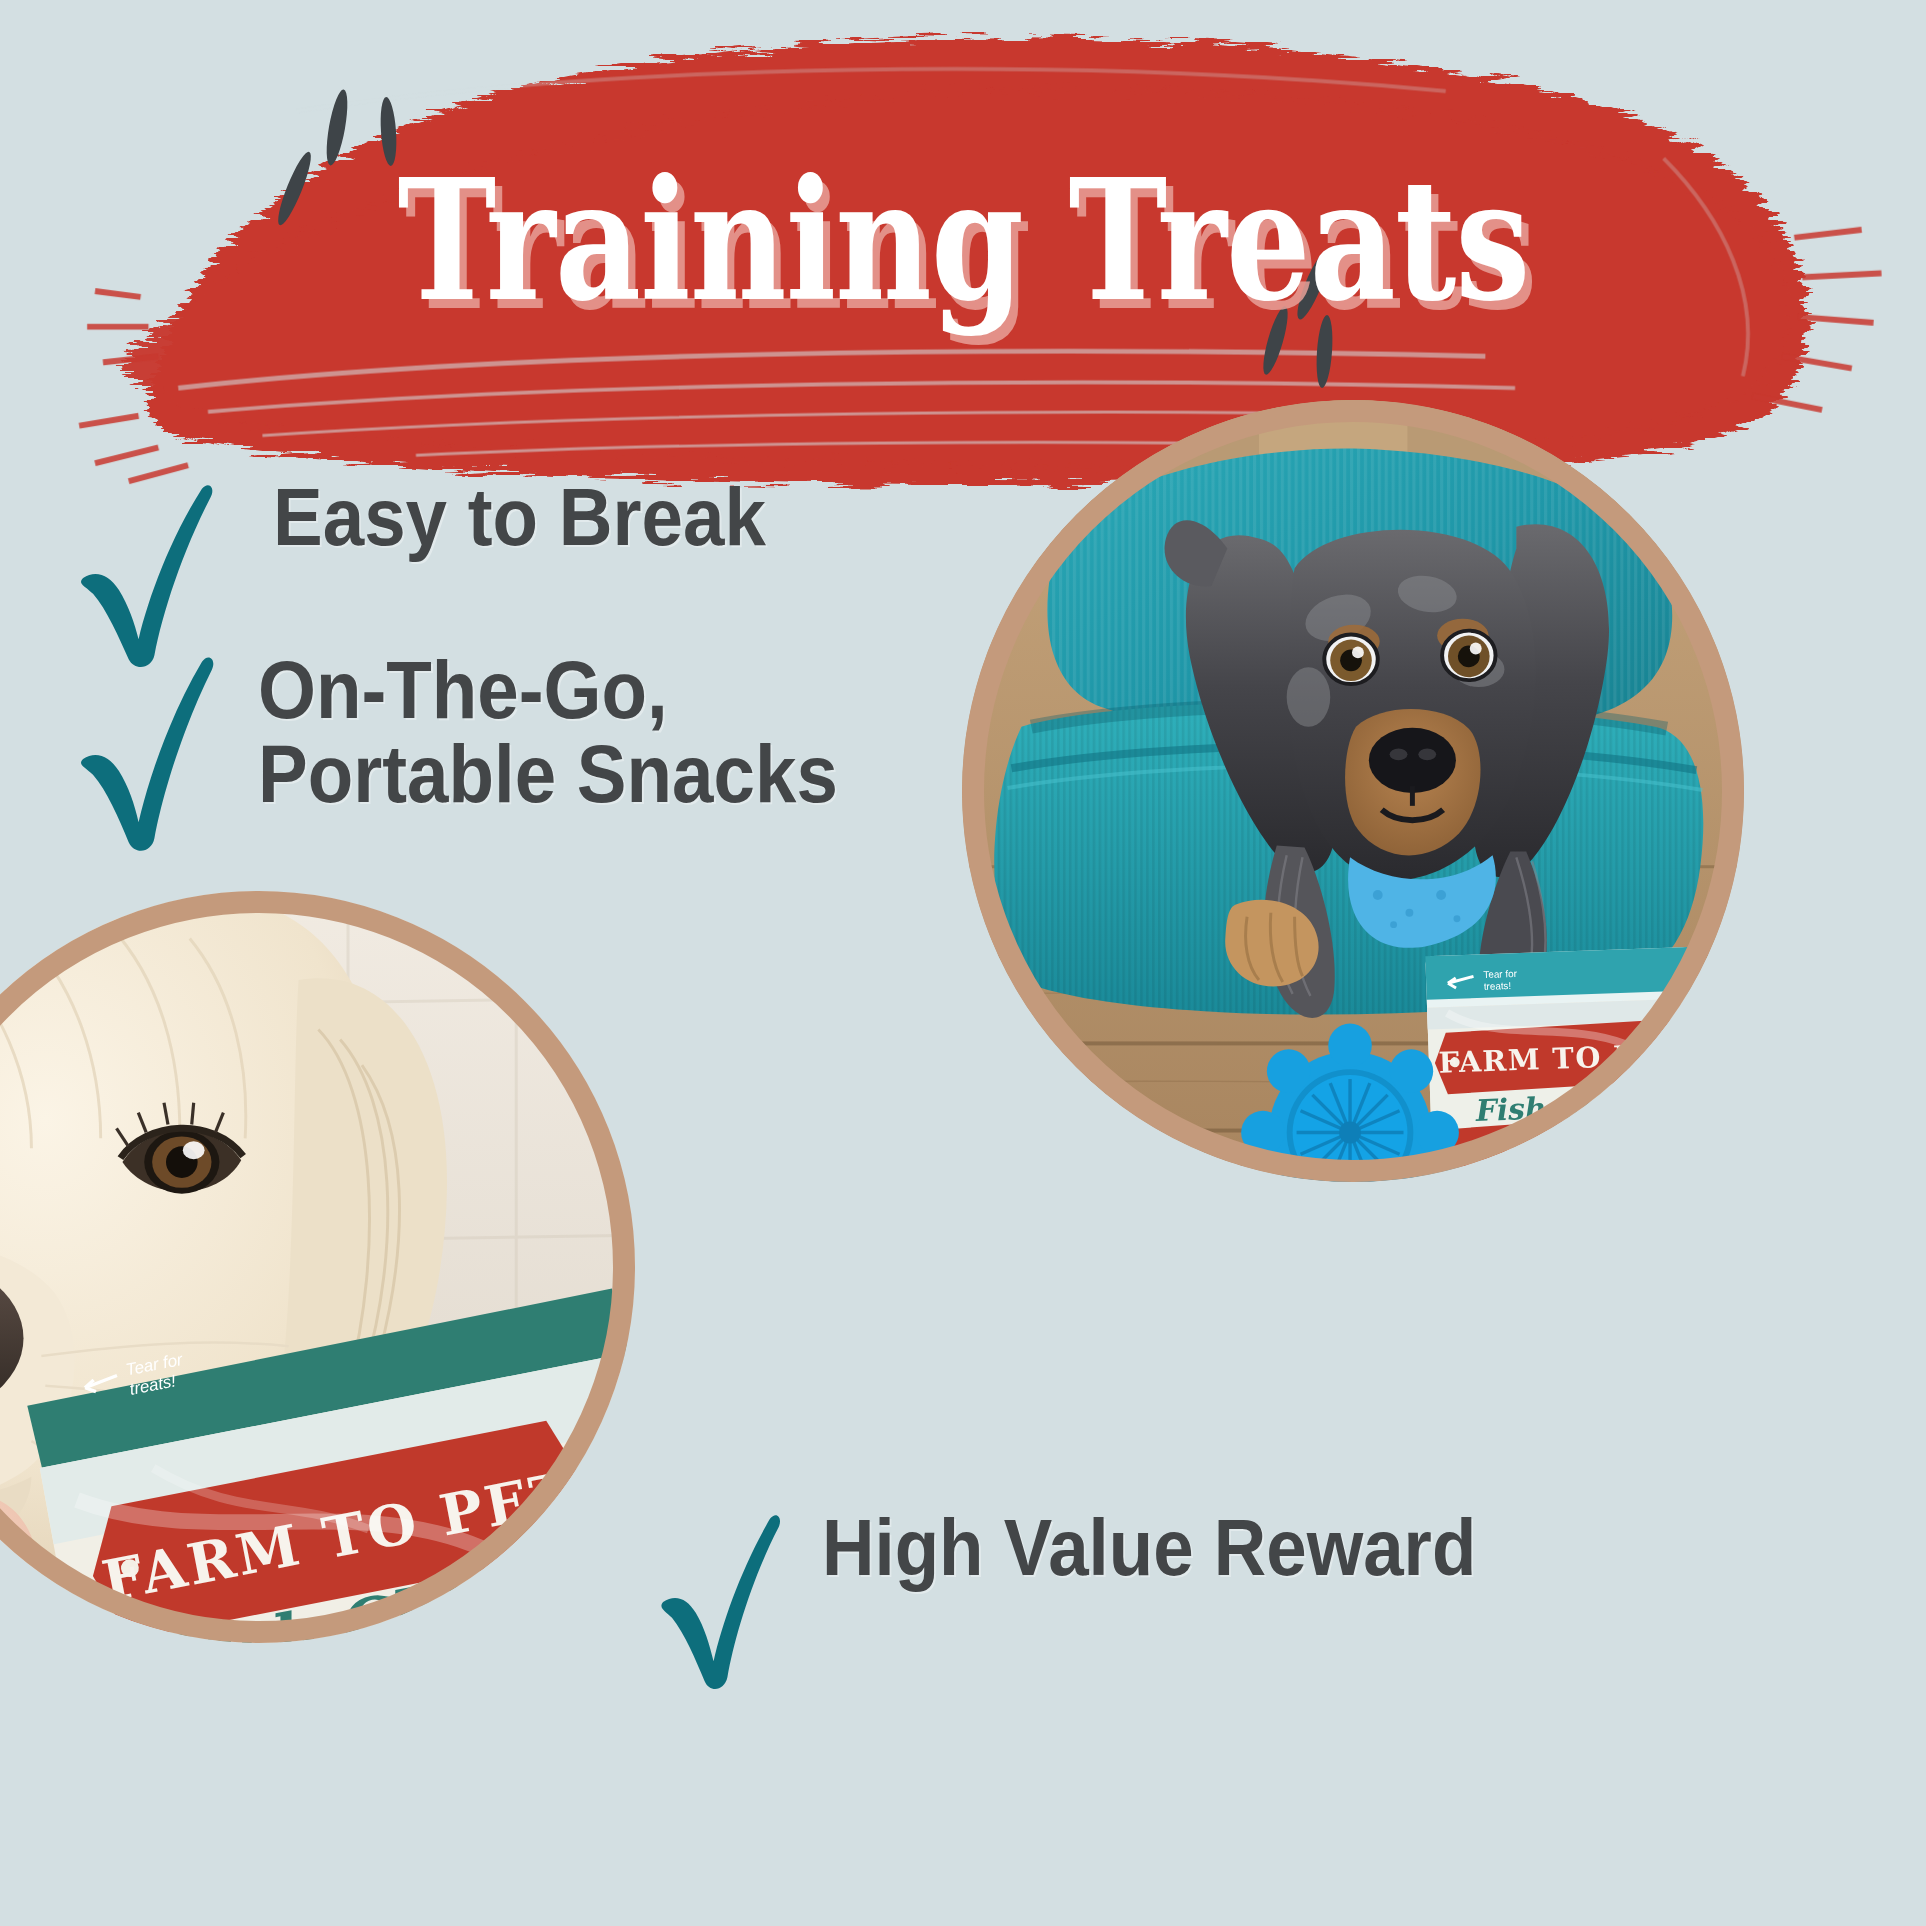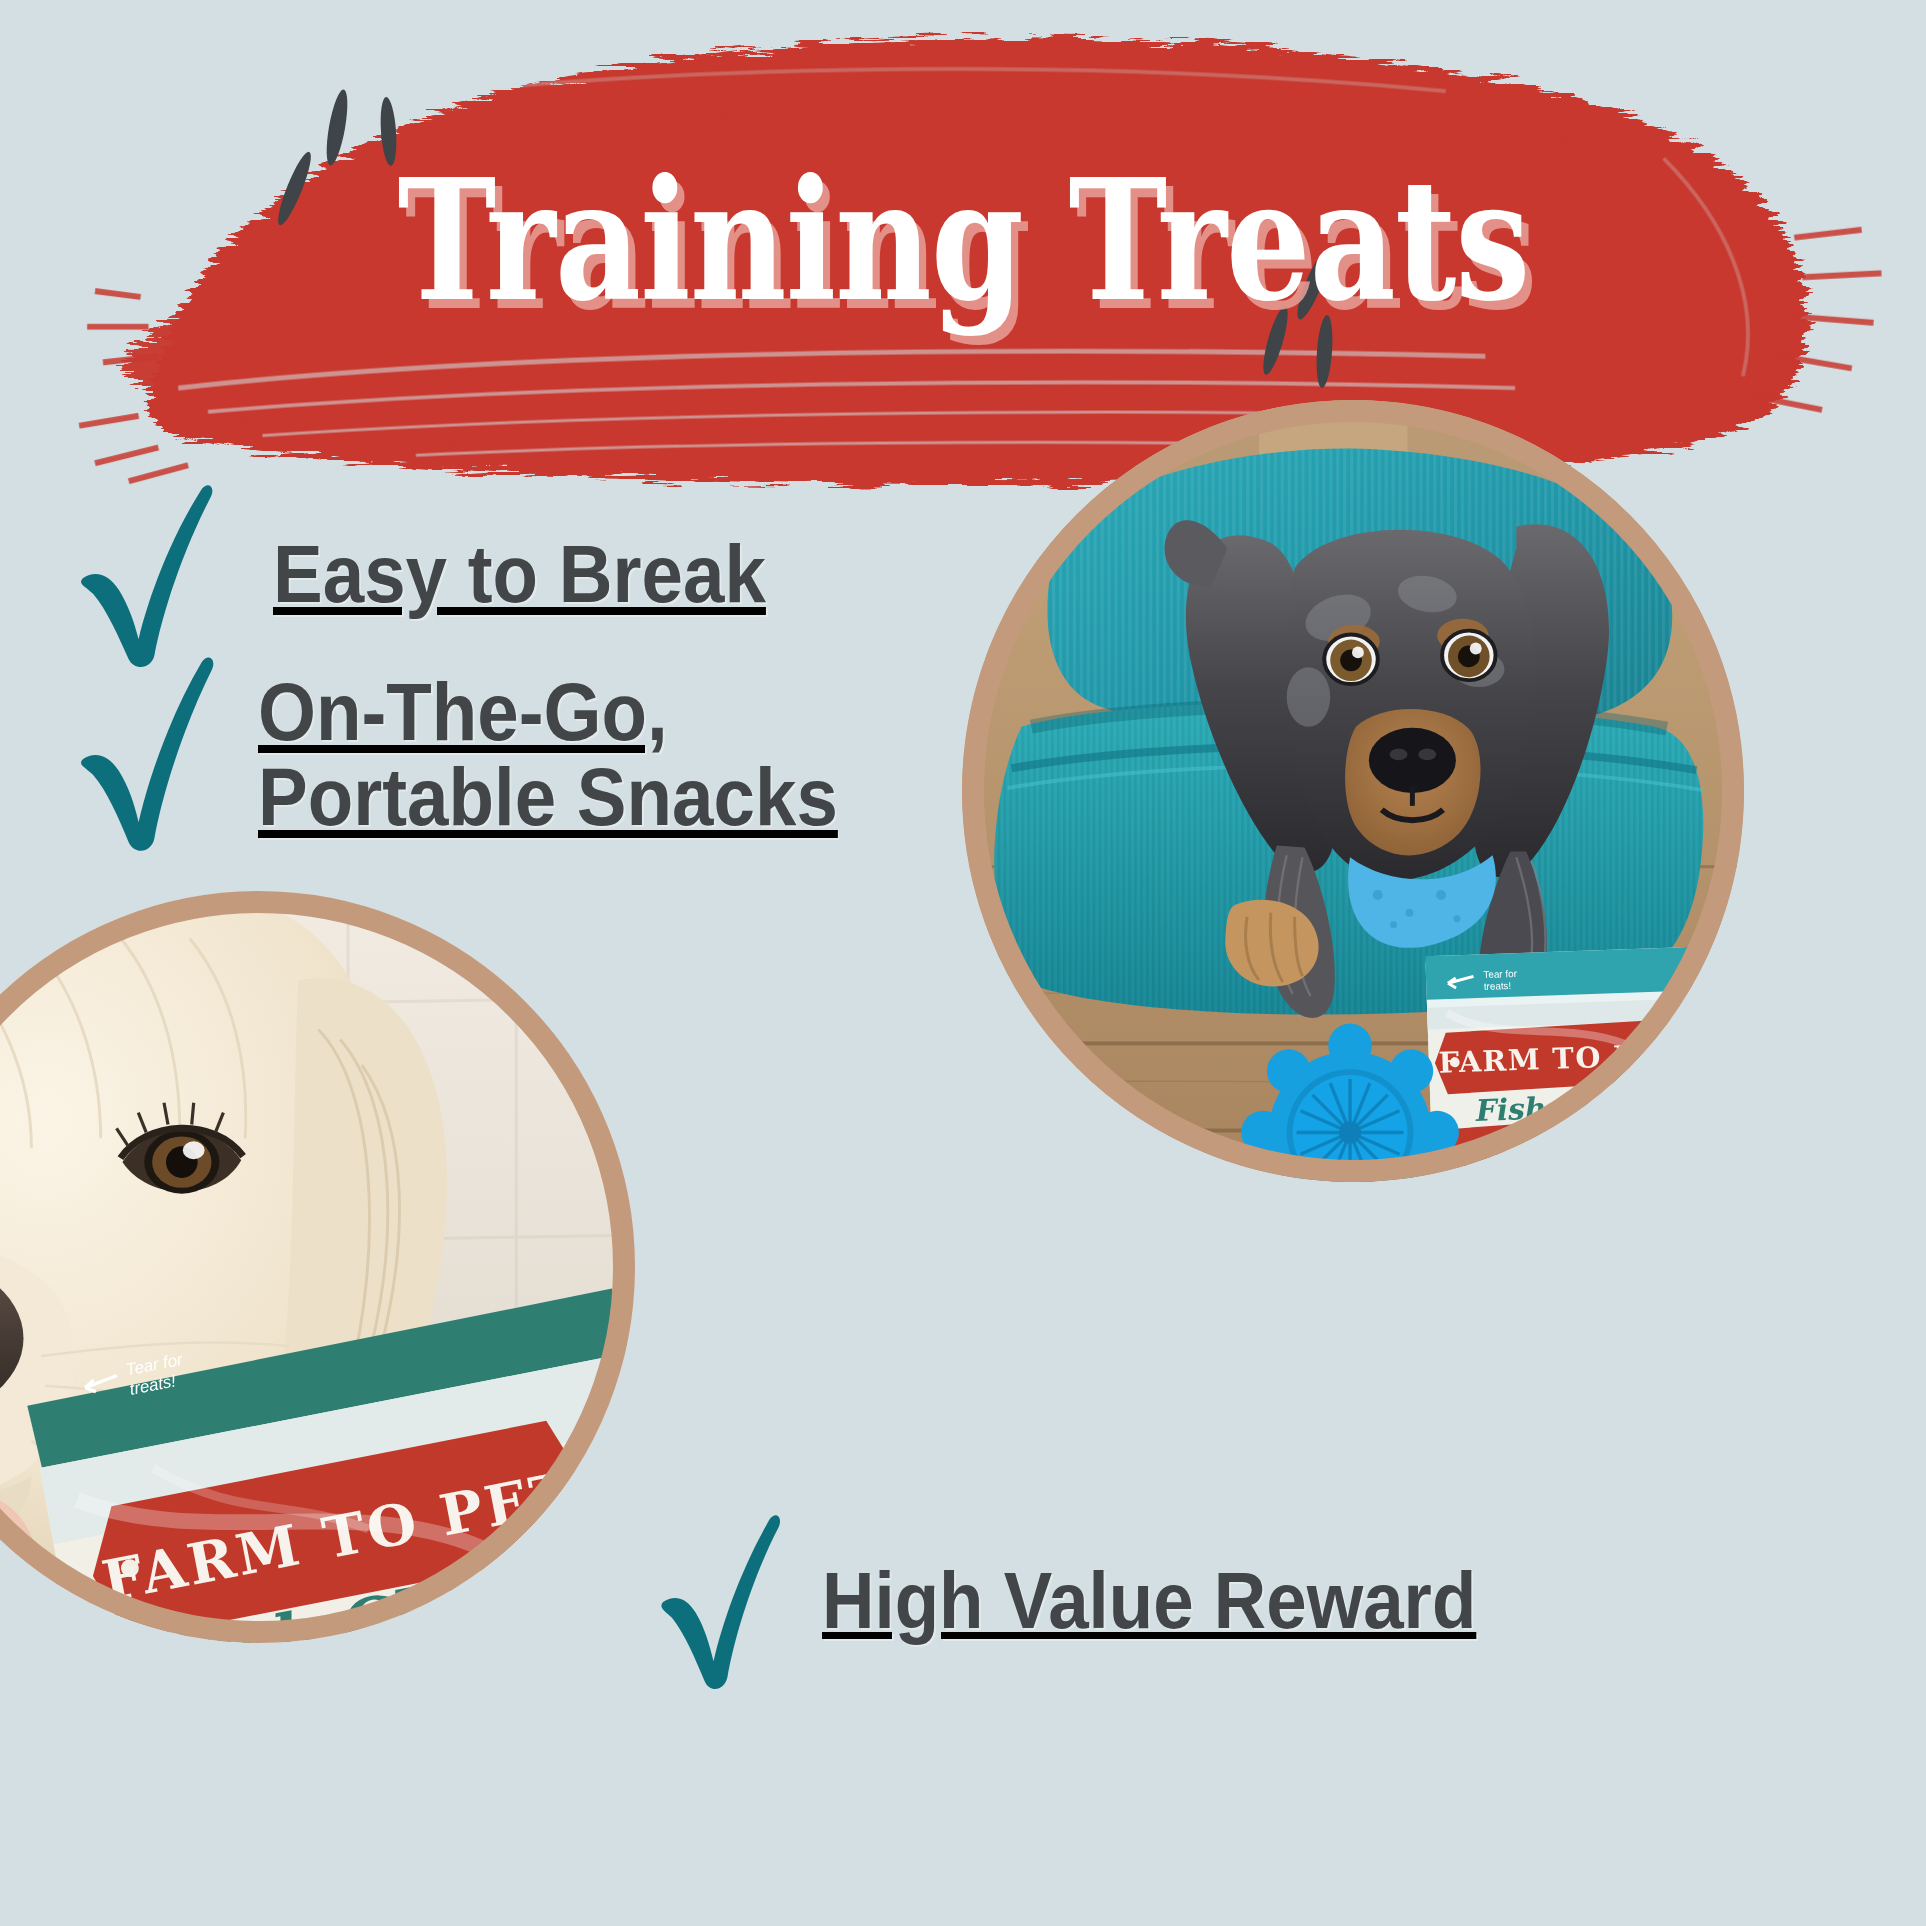--- a/index.html
+++ b/index.html
@@ -24,21 +24,21 @@
     color:#ffffff;
     transform:scaleX(0.80);
     text-shadow:9px 9px 0 rgba(232,160,152,0.85);
     line-height:1;
     white-space:nowrap;
     -webkit-font-smoothing:antialiased;
   }
   .dash{position:absolute;background:#3e4448;border-radius:50%;}
 
   
-  .bullet{position:absolute;display:flex;align-items:center;text-decoration:underline;}
+  .bullet{position:absolute;display:flex;align-items:flex-start;}
   .check{flex:0 0 auto;}
   .check svg{display:block;}
   .bullet-text{
     color:#434648;
     font-family:"Liberation Sans", sans-serif;
     font-weight:bold;
     line-height:1.04;
     transform:scaleX(0.92);
     transform-origin:left center;
     white-space:pre-line;

